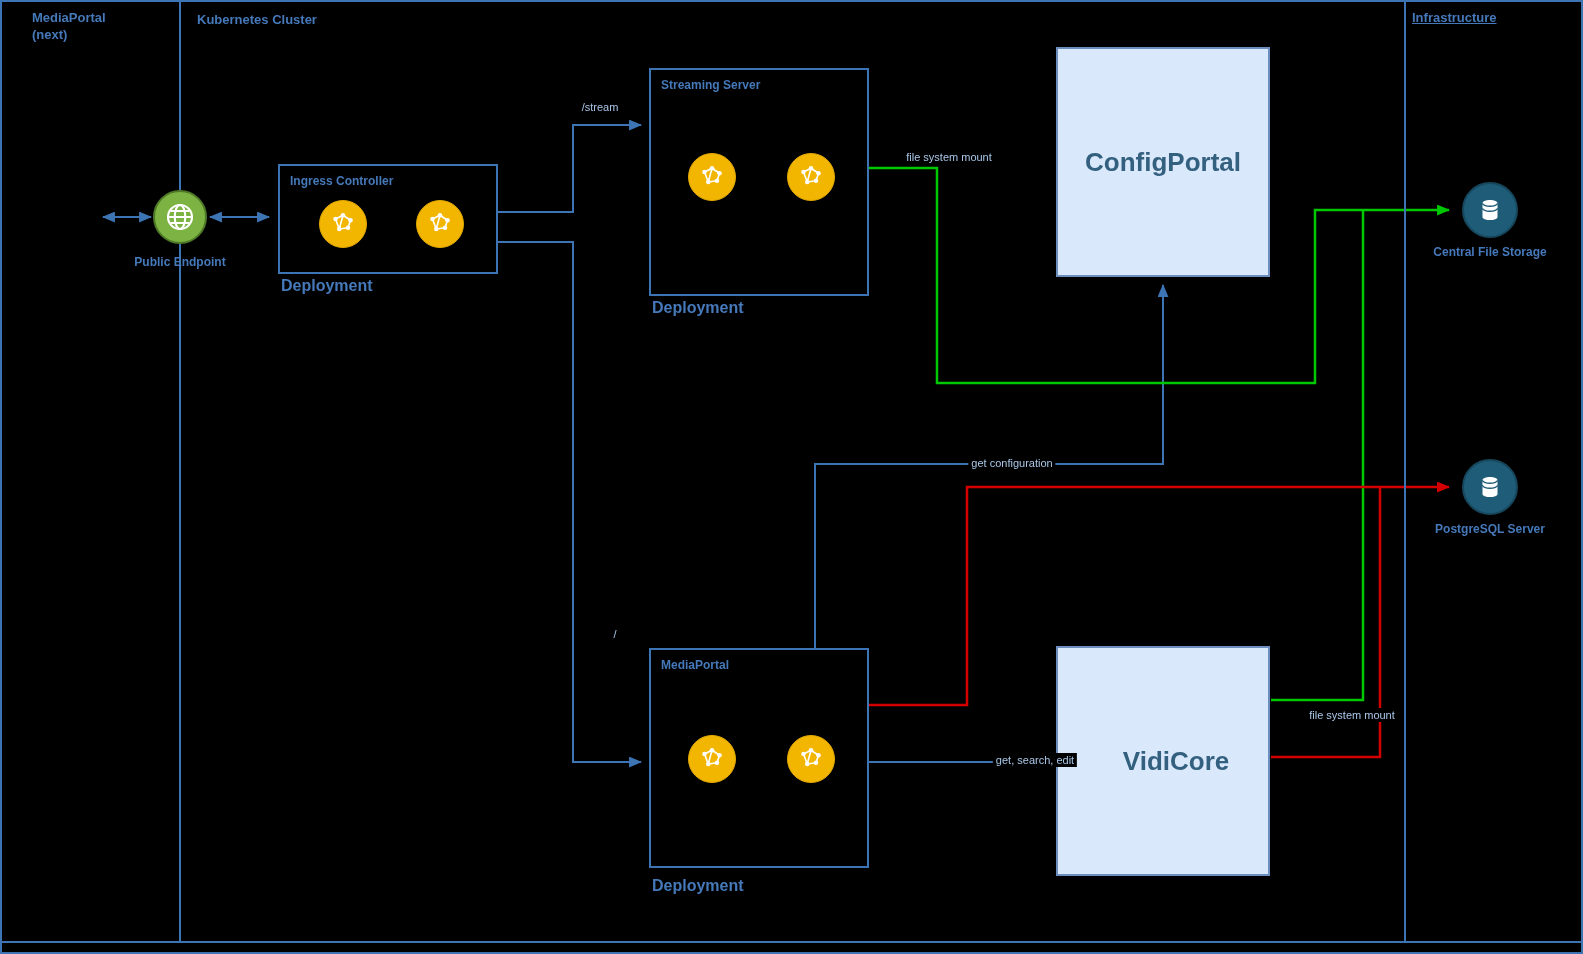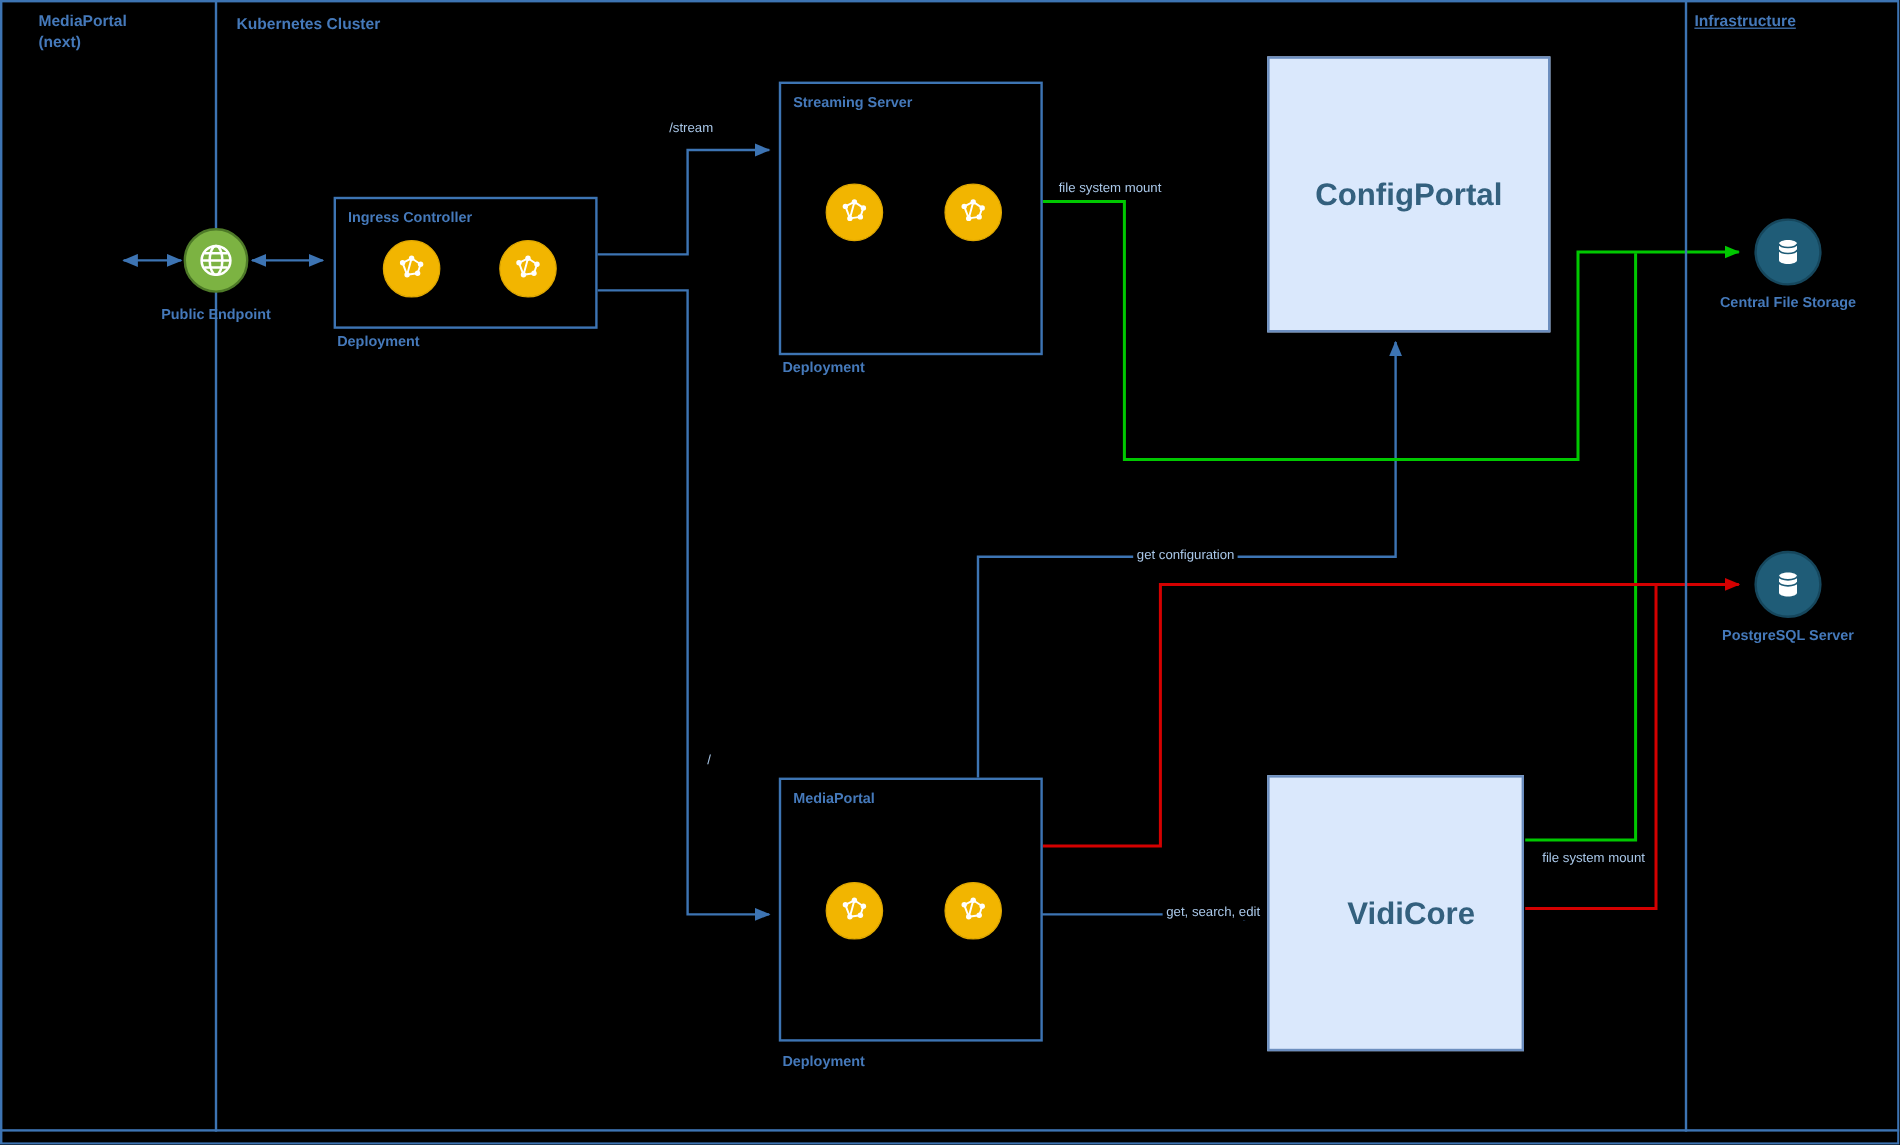--- a/index.html
+++ b/index.html
@@ -23,28 +23,28 @@
   *{margin:0;padding:0;box-sizing:border-box;}
   html,body{background:#111;}
   body{font-family:"Liberation Sans",sans-serif;}
   .canvas{position:relative;width:1583px;height:954px;background:var(--background);overflow:hidden;}
   .frame{position:absolute;inset:0;border:2px solid var(--frame);pointer-events:none;}
   .vline{position:absolute;top:0;width:2px;height:943px;background:var(--frame);}
   .hline-bottom{position:absolute;left:0;top:941px;width:100%;height:2px;background:var(--frame);}
   .lane-title{position:absolute;color:var(--label-blue);font-weight:bold;font-size:13px;line-height:1.3;}
   .dep-box{position:absolute;border:2px solid var(--edge-blue);background:transparent;}
   .box-title{position:absolute;left:10px;top:8px;color:var(--label-blue);font-weight:bold;font-size:12px;white-space:nowrap;}
-  .dep-label{position:absolute;color:var(--label-blue);font-weight:bold;font-size:12px;}
+  .dep-label{position:absolute;color:var(--label-blue);font-weight:bold;font-size:16px;}
   .pod{position:absolute;width:48px;height:48px;border-radius:50%;background:var(--pod-yellow);border:1px solid var(--pod-border);display:flex;align-items:center;justify-content:center;}
   .service-box{position:absolute;background:var(--box-fill);border:2px solid var(--box-border);display:flex;align-items:center;justify-content:center;}
   .service-box .service-label{color:var(--box-text);font-weight:bold;font-size:26px;}
   .endpoint{position:absolute;width:54px;height:54px;border-radius:50%;background:var(--endpoint-green);border:2px solid var(--endpoint-border);display:flex;align-items:center;justify-content:center;}
   .db{position:absolute;width:56px;height:56px;border-radius:50%;background:var(--db-fill);border:2px solid var(--db-border);display:flex;align-items:center;justify-content:center;}
   .node-label{position:absolute;color:var(--label-blue);font-weight:bold;font-size:12px;text-align:center;line-height:1.2;}
-  .edge-label{position:absolute;transform:translateX(-50%);background:var(--background);color:var(--edge-label-blue);font-size:11px;padding:1px 3px;white-space:nowrap;}
+  .edge-label{position:absolute;transform:translateX(-50%);background:var(--background);color:var(--edge-label-blue);font-size:11px;padding:1px 3px;white-space:nowrap;margin-left:24px;}
   svg.edges{position:absolute;inset:0;width:100%;height:100%;}
   .e-blue{stroke:var(--edge-blue);stroke-width:2;fill:none;}
   .e-green{stroke:var(--edge-green);stroke-width:2.5;fill:none;}
   .e-red{stroke:var(--edge-red);stroke-width:2.5;fill:none;}
   .m-blue{fill:var(--edge-blue);}
   .m-green{fill:var(--edge-green);}
   .m-red{fill:var(--edge-red);}
   .db-line{stroke:var(--db-fill);stroke-width:1.1;fill:none;}
 </style>
 </head>
@@ -191,21 +191,21 @@
             <circle cx="12" cy="5" r="1.8"></circle>
             <circle cx="18" cy="9" r="1.8"></circle>
             <circle cx="9" cy="16" r="1.8"></circle>
             <circle cx="16" cy="15" r="1.8"></circle>
           </g>
       </svg>
     </div>
   </div>
   <div class="dep-label" style="left:652px;top:877px;">Deployment</div>
 
-  <div class="service-box" style="left:1056px;top:47px;width:236px;height:230px;">
+  <div class="service-box" style="left:1056px;top:47px;width:214px;height:230px;">
     <span class="service-label">ConfigPortal</span>
   </div>
 
   <div class="service-box" style="left:1056px;top:646px;width:214px;height:230px;padding-left:26px;">
     <span class="service-label">VidiCore</span>
   </div>
 
   <div class="db" style="left:1462px;top:182px;">
     <svg viewBox="0 0 24 24" width="30" height="30">
       <path fill="#ffffff" d="M6 6.5 C6 5.1 8.7 4 12 4 C15.3 4 18 5.1 18 6.5 L18 17.5 C18 18.9 15.3 20 12 20 C8.7 20 6 18.9 6 17.5 Z"></path>

